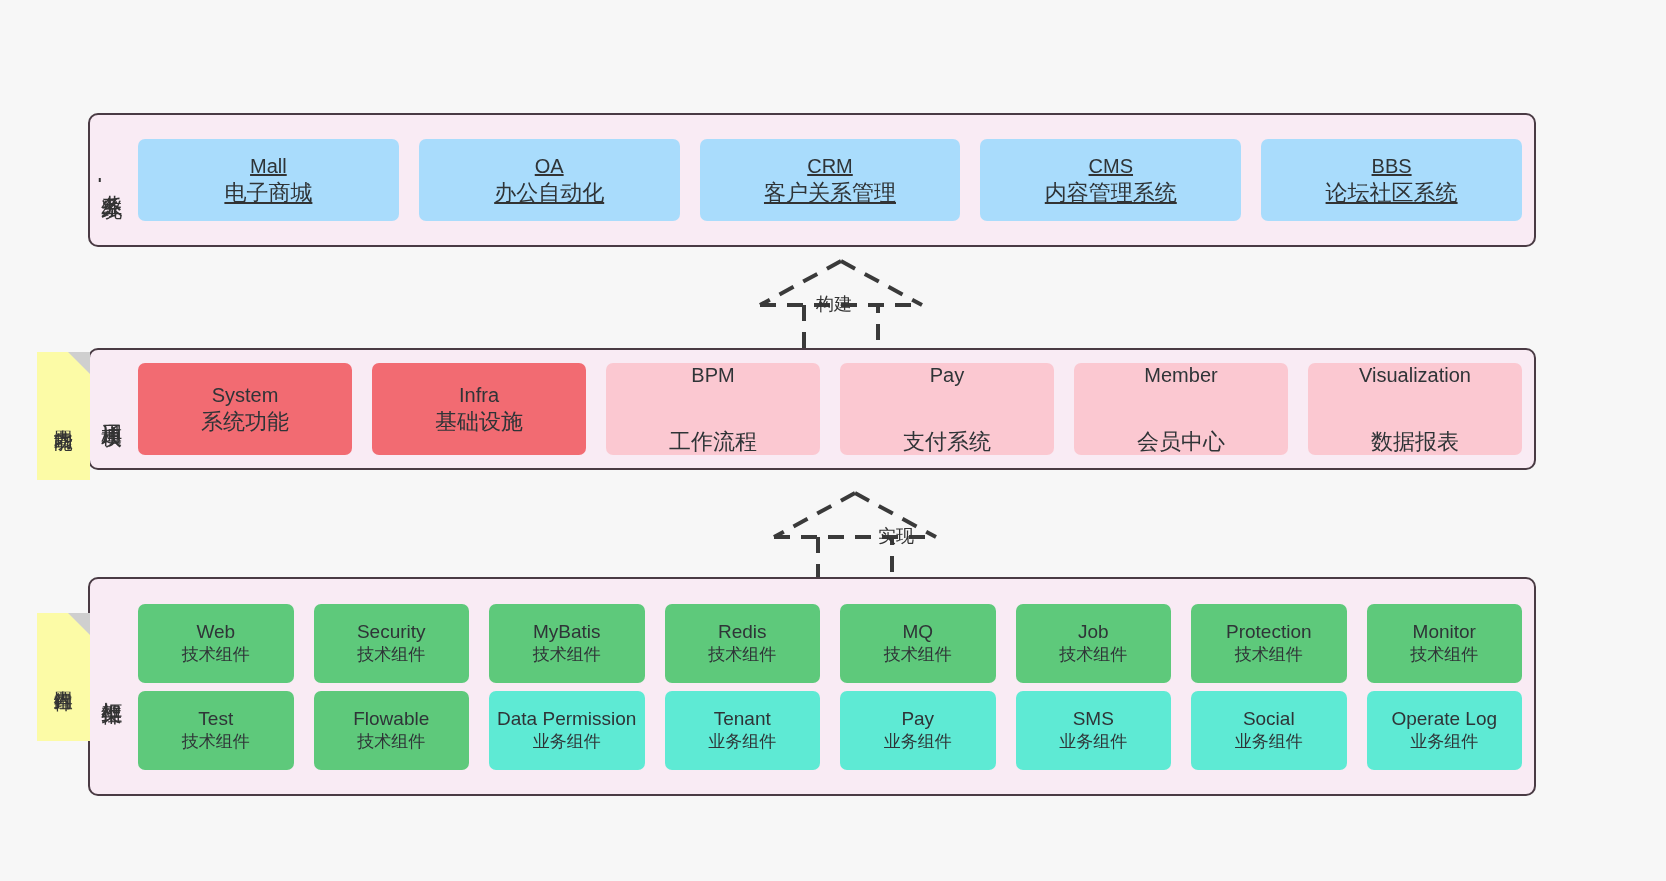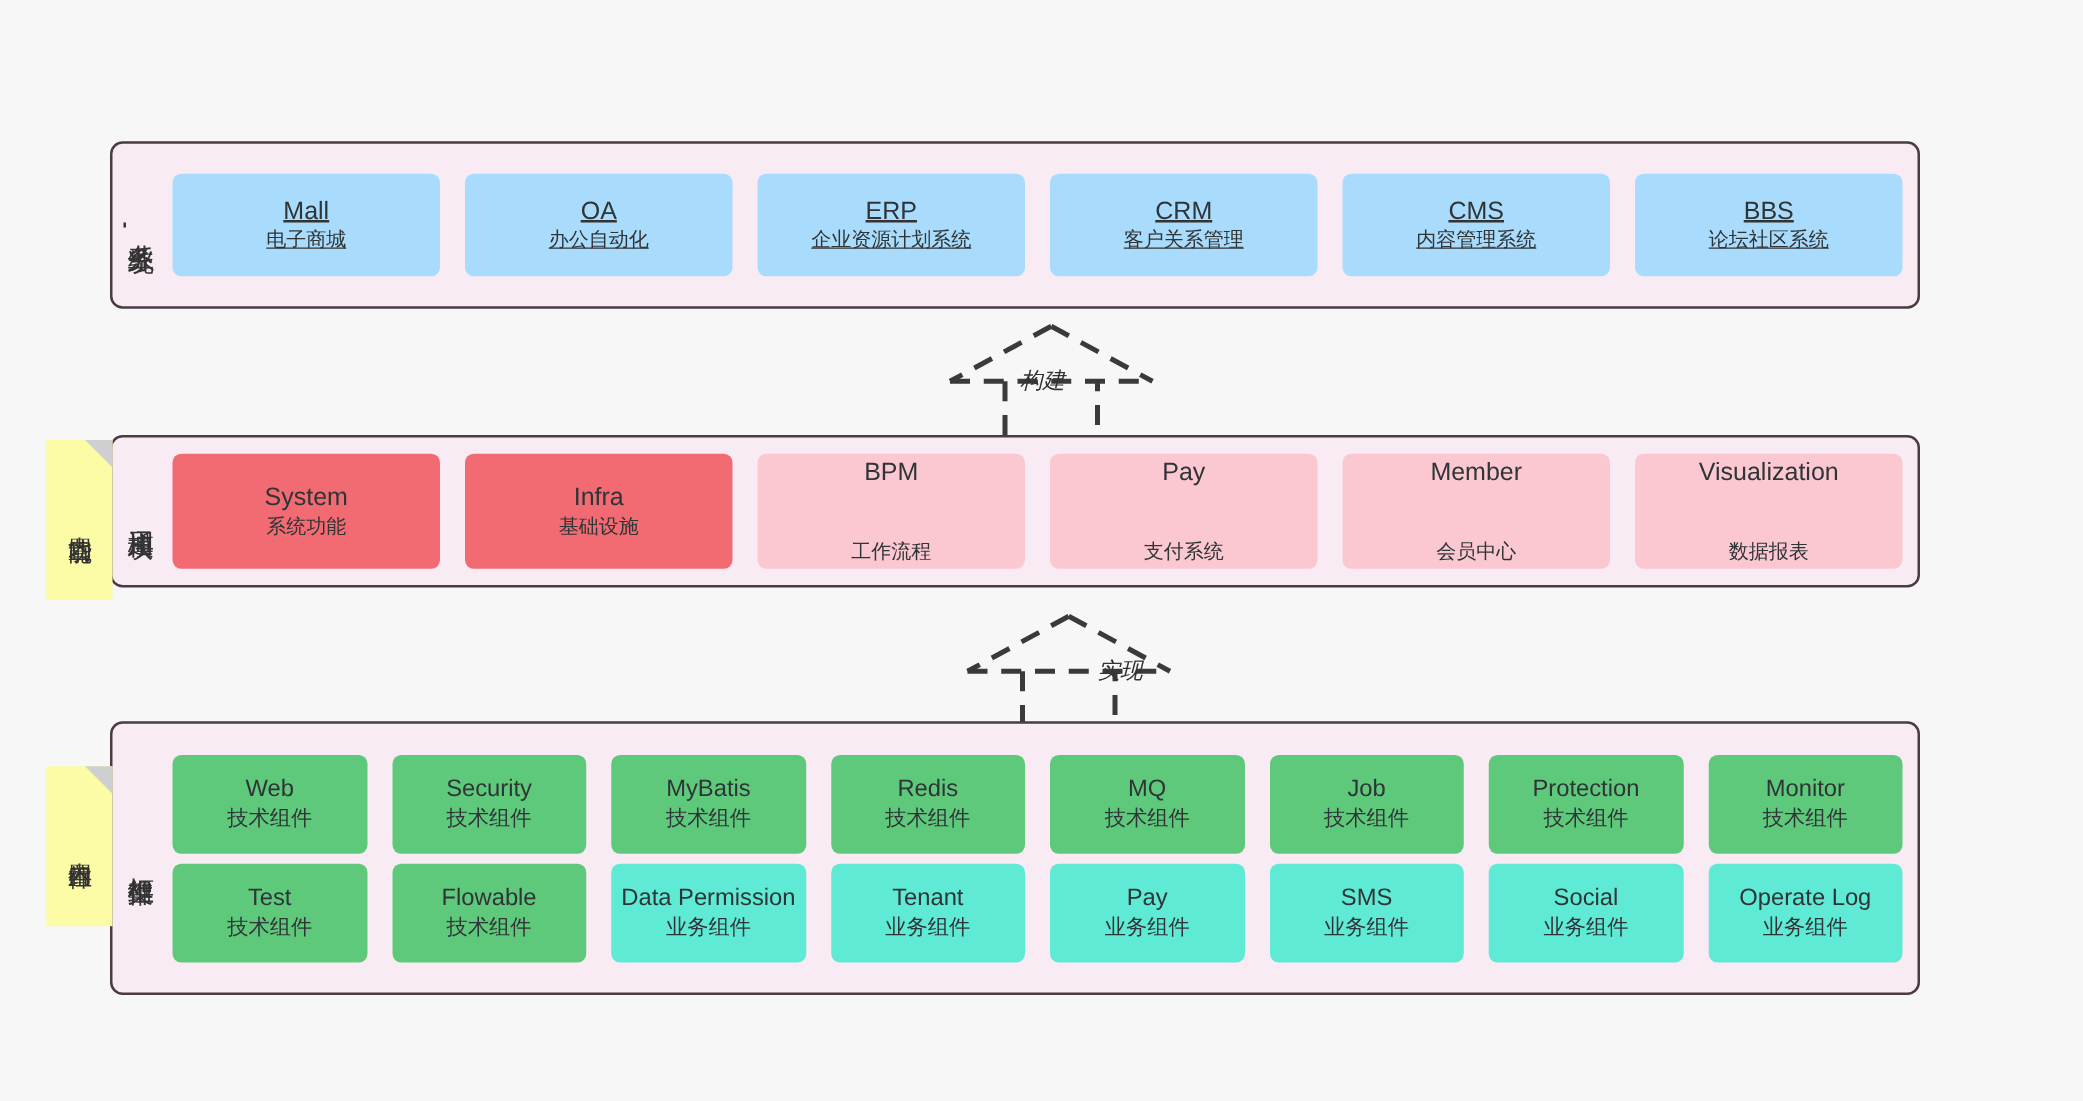--- a/index.html
+++ b/index.html
@@ -57,21 +57,21 @@
     display:flex;
     flex-direction:column;
     align-items:center;
     justify-content:center;
     text-align:center;
     line-height:1.26;
     box-sizing:border-box;
     padding:6px 4px;
   }
   .cell .en{font-size:20px;}
-  .cell .cn{font-size:16px;}
+  .cell .cn{font-size:22px;}
 
   
   #layer-business{left:88px;top:113px;width:1448px;height:134px;text-decoration:underline;}
   #layer-business .row{height:82px;}
   .cell.blue{background:#a9dcfc;color:#2f3437;}
 
   
   #layer-common{left:88px;top:348px;width:1448px;height:122px;}
   #layer-common .row{height:92px;}
   .cell.red{background:#f26b72;color:#2f3437;}
@@ -92,21 +92,20 @@
     width:170px;height:105px;
   }
   .gen-arrow svg{display:block;overflow:visible;}
   .gen-label{
     position:absolute;
     font-size:18px;
     color:#333;
     background:transparent;
     white-space:nowrap;
     user-select:none;
-    font-style:italic;
   }
   #arrow-build{left:756px;top:255px;}
   #arrow-build-label{left:816px;top:292px;}
   #arrow-impl{left:770px;top:487px;}
   #arrow-impl-label{left:878px;top:524px;}
 
   
   .note{
     position:absolute;
     background:#fcfba6;
@@ -147,24 +146,20 @@
         <div class="cell blue">
           <span class="en">Mall</span>
           <span class="cn">电子商城</span>
         </div>
 
         <div class="cell blue">
           <span class="en">OA</span>
           <span class="cn">办公自动化</span>
         </div>
 
-        <div class="cell blue">
-          <span class="en">ERP</span>
-          <span class="cn">企业资源计划系统</span>
-        </div>
 
         <div class="cell blue">
           <span class="en">CRM</span>
           <span class="cn">客户关系管理</span>
         </div>
 
         <div class="cell blue">
           <span class="en">CMS</span>
           <span class="cn">内容管理系统</span>
         </div>

